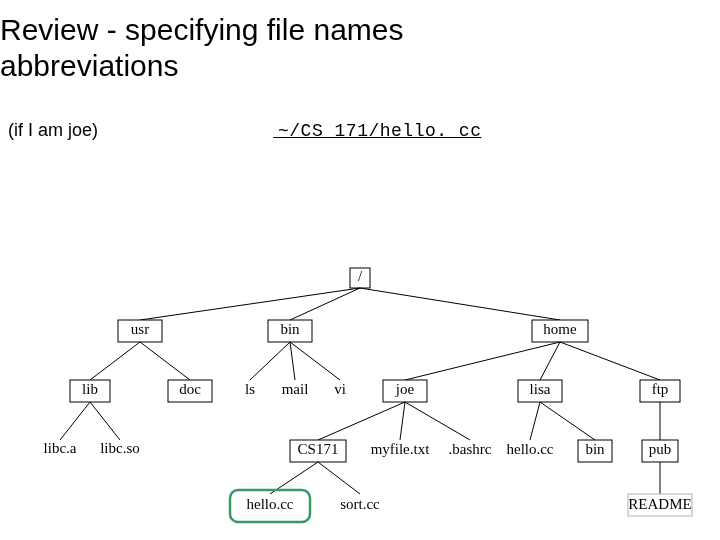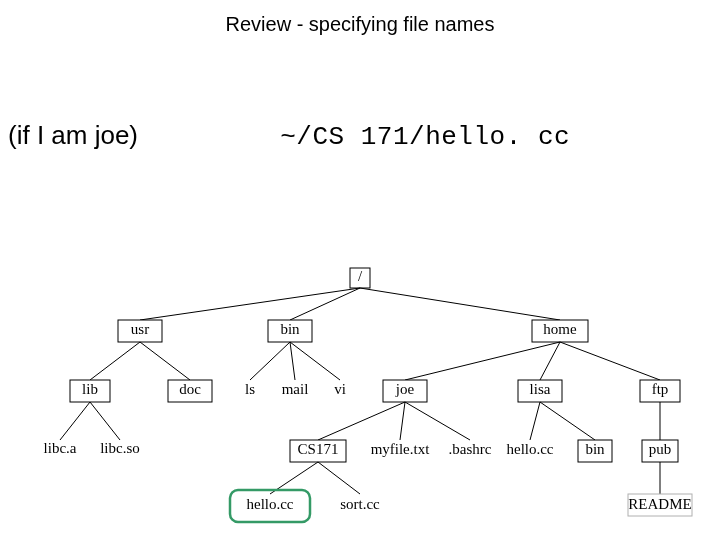--- a/index.html
+++ b/index.html
@@ -15,30 +15,31 @@
   .slide {
     position: relative;
     width: 720px;
     height: 540px;
   }
   .title {
     position: absolute;
     top: 12px;
     left: 0;
     right: 0;
-    text-align: center;
-    font-size: 20px;
+    text-align: left;
+    font-size: 30px;
     line-height: 1.2;
   }
   .row {
     position: absolute;
     left: 8px;
     right: 8px;
-    font-size: 26px;
+    font-size: 18px;
     white-space: nowrap;
+    text-decoration: underline;
   }
   .row1 { top: 120px; }
   .row2 { top: 188px; }
   .mono {
     font-family: "Courier New", Courier, monospace;
     letter-spacing: 0.5px;
   }
   .cond {
     display: inline-block;
     width: 265px;
@@ -78,20 +79,21 @@
     stroke: #b0b0b0;
     stroke-width: 1;
   }
 </style>
 </head>
 <body>
 <div class="slide">
 
   <div class="title">
     <span>Review - specifying file names</span><br>
+    <span>abbreviations</span>
   </div>
 
   <div class="row row1">
     <span class="cond">(if I am joe)</span>
     <span class="mono">~/CS 171/hello. cc</span>
   </div>
 
 
   <div class="tree-wrap">
     <svg viewBox="0 0 720 278">

